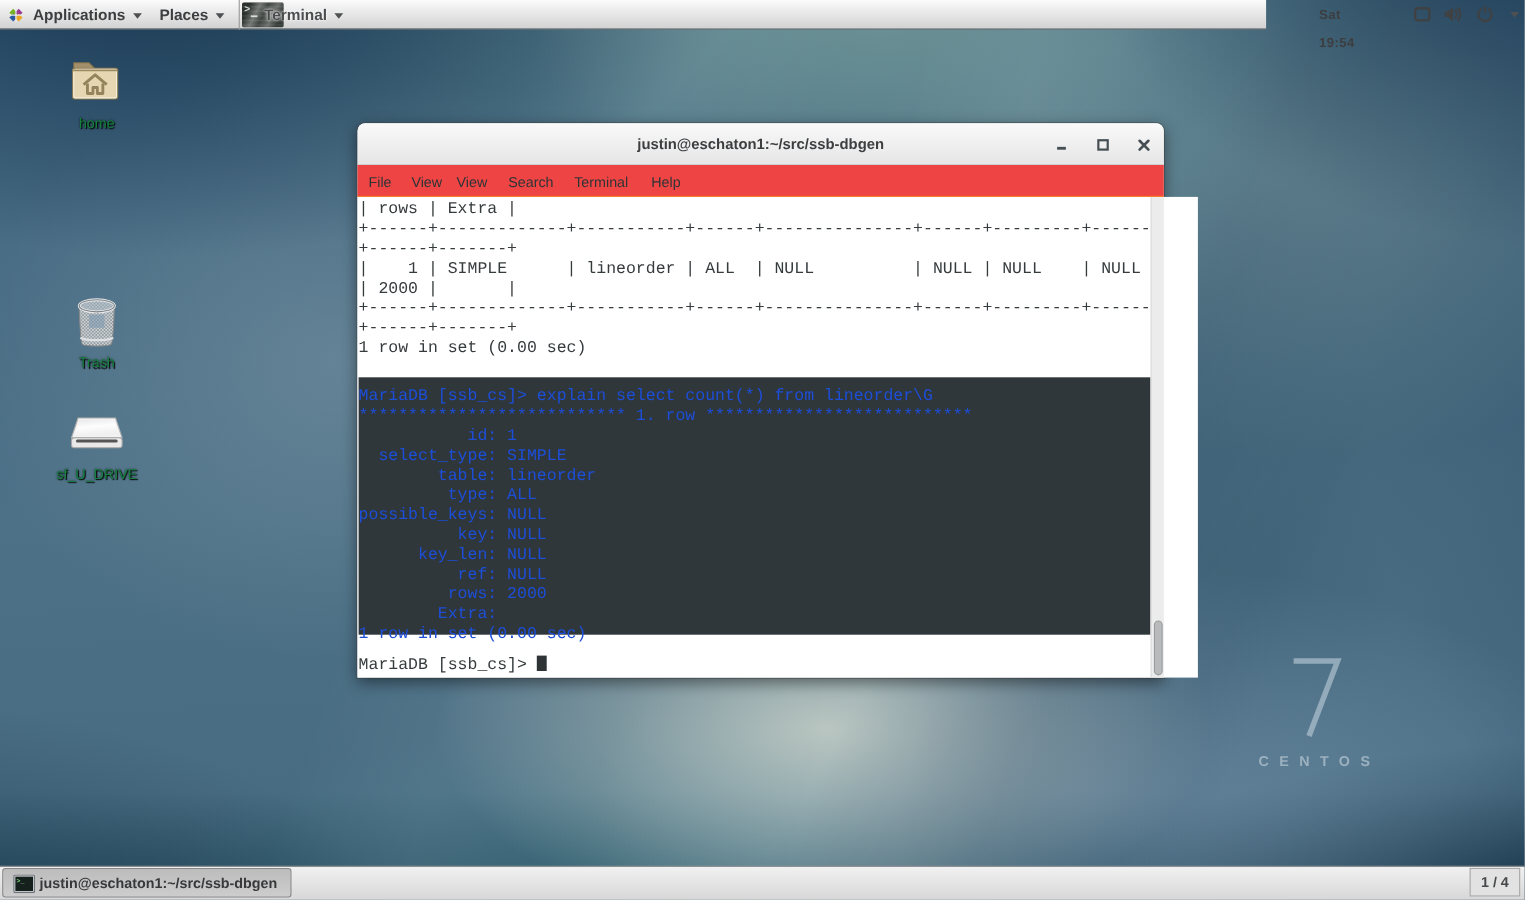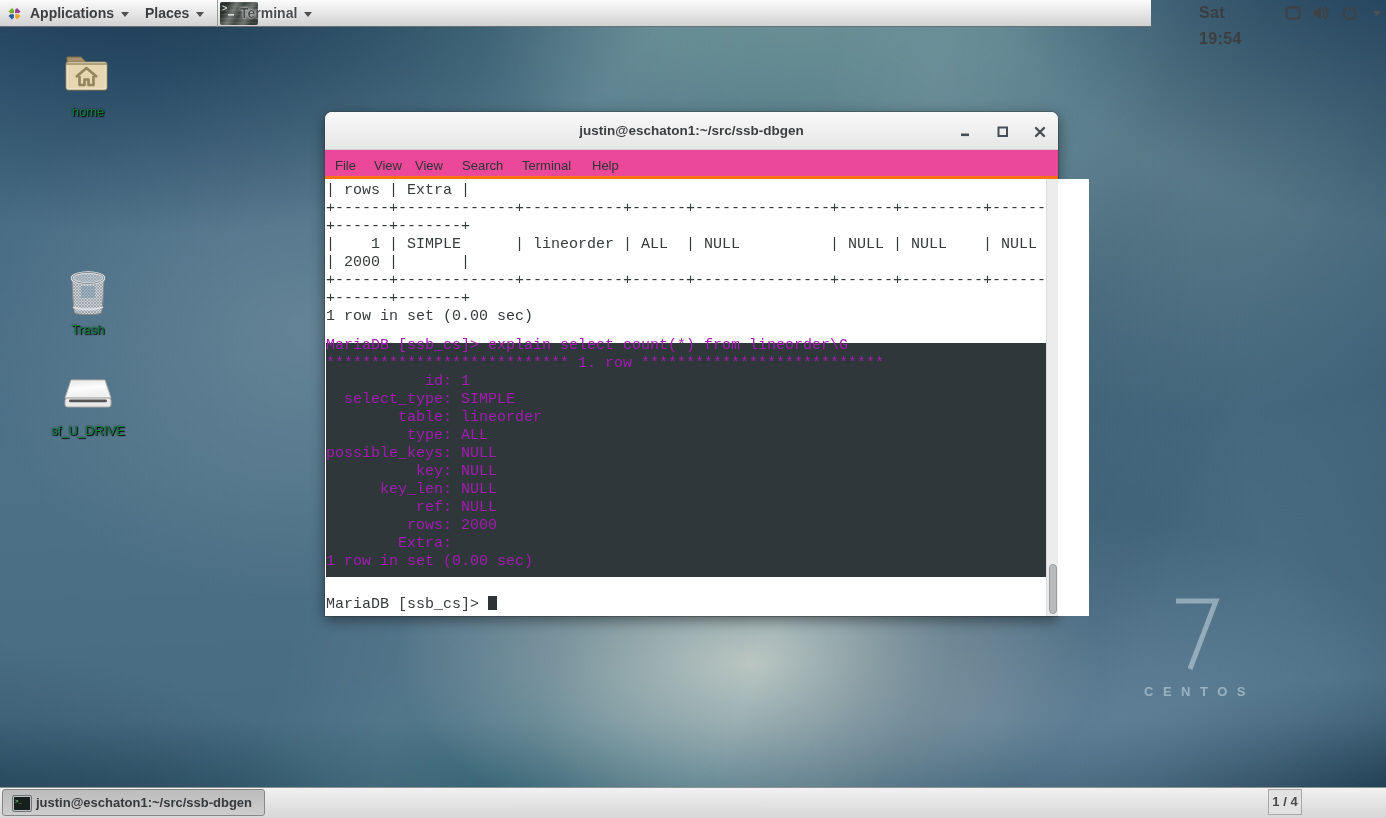--- a/index.html
+++ b/index.html
@@ -31,59 +31,59 @@
 
 #panel { position:absolute; left:0; top:0; width:1151px; height:27px;
   background:linear-gradient(#fbfbfb, #d2d2d2); border-bottom:1px solid #6b6f72;
   color:#3c3e40; font-size:14px; font-weight:bold; }
 .pitem { position:absolute; top:0; height:26px; line-height:26px; }
 #applabel { left:30px; }
 #placeslabel { left:145px; }
 #termlabel { left:240px; color:#4a4c4e; text-shadow:0 0 3px rgba(255,255,255,1), 0 0 1px rgba(255,255,255,0.8); }
 .caret { display:inline-block; width:0; height:0; border-left:4px solid transparent; border-right:4px solid transparent; border-top:5px solid #4e5052; margin-left:7px; vertical-align:middle; }
 #psep { position:absolute; left:217px; top:0; width:1px; height:27px; background:#9a9a9a; }
-#clock { left:1199px; font-size:16px; letter-spacing:0.4px; }
+#clock { left:1199px; font-size:12px; letter-spacing:0.4px; }
 
 .dicon { position:absolute; text-align:center; color:#15803d; font-size:13px; text-shadow:1px 1px 1px rgba(0,0,0,0.95), 0 0 2px rgba(0,0,0,0.7); }
 
 #wm7 { position:absolute; left:1130px; top:580px; }
 #wmtext { position:absolute; left:1144px; top:684px; width:110px; color:rgba(195,210,220,0.62); font-size:13px; font-weight:bold; letter-spacing:9.5px; }
 
 #win { position:absolute; left:325px; top:112px; width:733px; height:504px;
   border-radius:7px 7px 0 0;
   box-shadow:0 4px 14px rgba(0,0,0,0.45), 0 0 0 1px rgba(70,74,76,0.45);
   background:#fff; }
 #titlebar { position:absolute; left:0; top:0; width:733px; height:38px;
   background:linear-gradient(#f9f9f9, #e6e6e6); border-radius:7px 7px 0 0;
   border-bottom:1px solid #cfcfcf; }
 #title { position:absolute; left:0; top:0; width:733px; height:38px; line-height:38px; text-align:center;
   font-size:13.5px; font-weight:bold; color:#3c3e40; }
 #menubar { position:absolute; left:0; top:38px; width:733px; height:29px;
-  background:#ec4899; border-bottom:3px solid #f97316; font-size:13px; color:#2e3436; }
+  background:#ef4444; border-bottom:1px solid #f97316; font-size:13px; color:#2e3436; }
 .mi { position:absolute; top:2px; height:28px; line-height:28px; }
 
 .wbtn { position:absolute; }
 
 #term { position:absolute; left:0; top:67px; width:764px; height:437px; background:#fff; overflow:hidden; }
 #term pre { font-family:"Liberation Mono", monospace; font-size:15px; line-height:18px; color:#363b3d; position:absolute; }
 #seldiv { position:absolute; left:1px; top:164px; width:720px; height:234px; background:#2f373b; }
 pre#ptop { left:1px; top:3px; }
-pre#psel { left:1px; top:158px; color:#a21caf; }
+pre#psel { left:1px; top:173px; color:#1d4ed8; }
 pre#pbot { left:1px; top:417px; }
 #cursor { display:inline-block; width:9px; height:14px; background:#2e3436; vertical-align:-2px; }
 #sbar { position:absolute; left:721px; top:0; width:12px; height:437px; background:#ececec; border-left:1px solid #dcdcdc; }
 #sthumb { position:absolute; left:1.5px; top:385px; width:8px; height:50px; background:#b8babc; border:1px solid #9a9c9e; border-radius:4px; }
 
 #taskbar { position:absolute; left:0; top:787px; width:1386px; height:31px;
   background:linear-gradient(#f1f1f1, #d7d7d7); border-top:1px solid #8f9193; }
 #taskbtn { position:absolute; left:2px; top:1px; width:263px; height:27px;
   background:linear-gradient(#bcbcbc, #cdcdcd); border:1px solid #878787; border-radius:3px;
   color:#36383a; font-size:13px; font-weight:bold; line-height:25px; }
 #taskbtn span.t { position:absolute; left:33px; top:0; }
-#wsw { position:absolute; left:1268px; top:1px; width:34px; height:26px; border:1px solid #a9a9a9;
+#wsw { position:absolute; left:1336px; top:1px; width:46px; height:26px; border:1px solid #a9a9a9;
   background:#e2e2e2; text-align:center; line-height:24px; font-size:13px; font-weight:bold; color:#47494b; }
 </style>
 </head>
 <body>
 <div id="screen"></div>
 <div id="streaks"></div>
 
 <svg id="wm7" width="140" height="110" viewBox="0 0 140 110">
   <path d="M46 21 L86 21 L60 89" fill="none" stroke="rgba(190,206,218,0.60)" stroke-width="5"></path>
 </svg>

